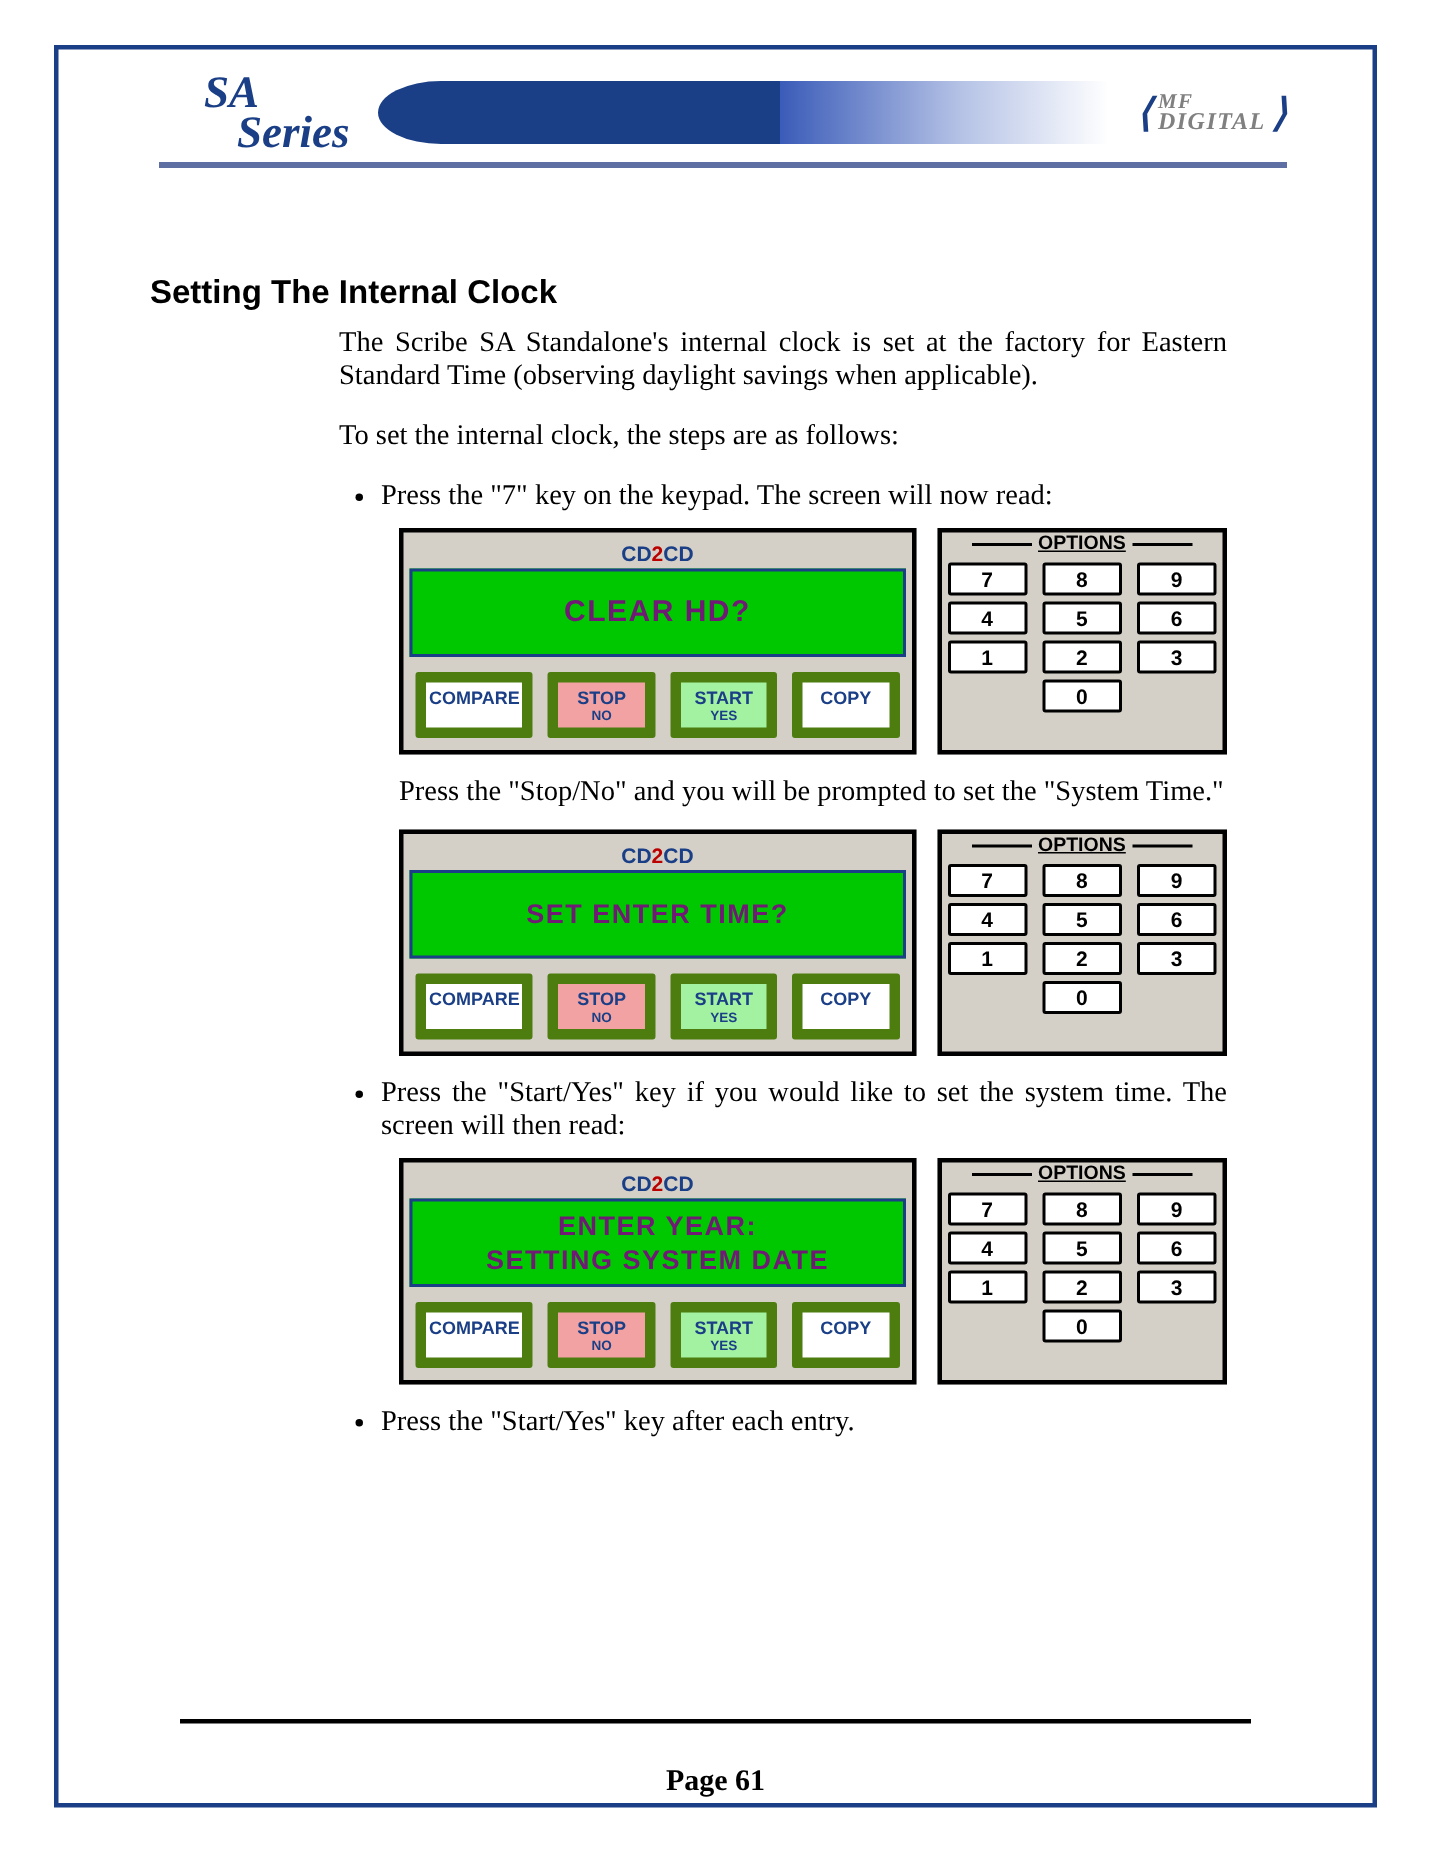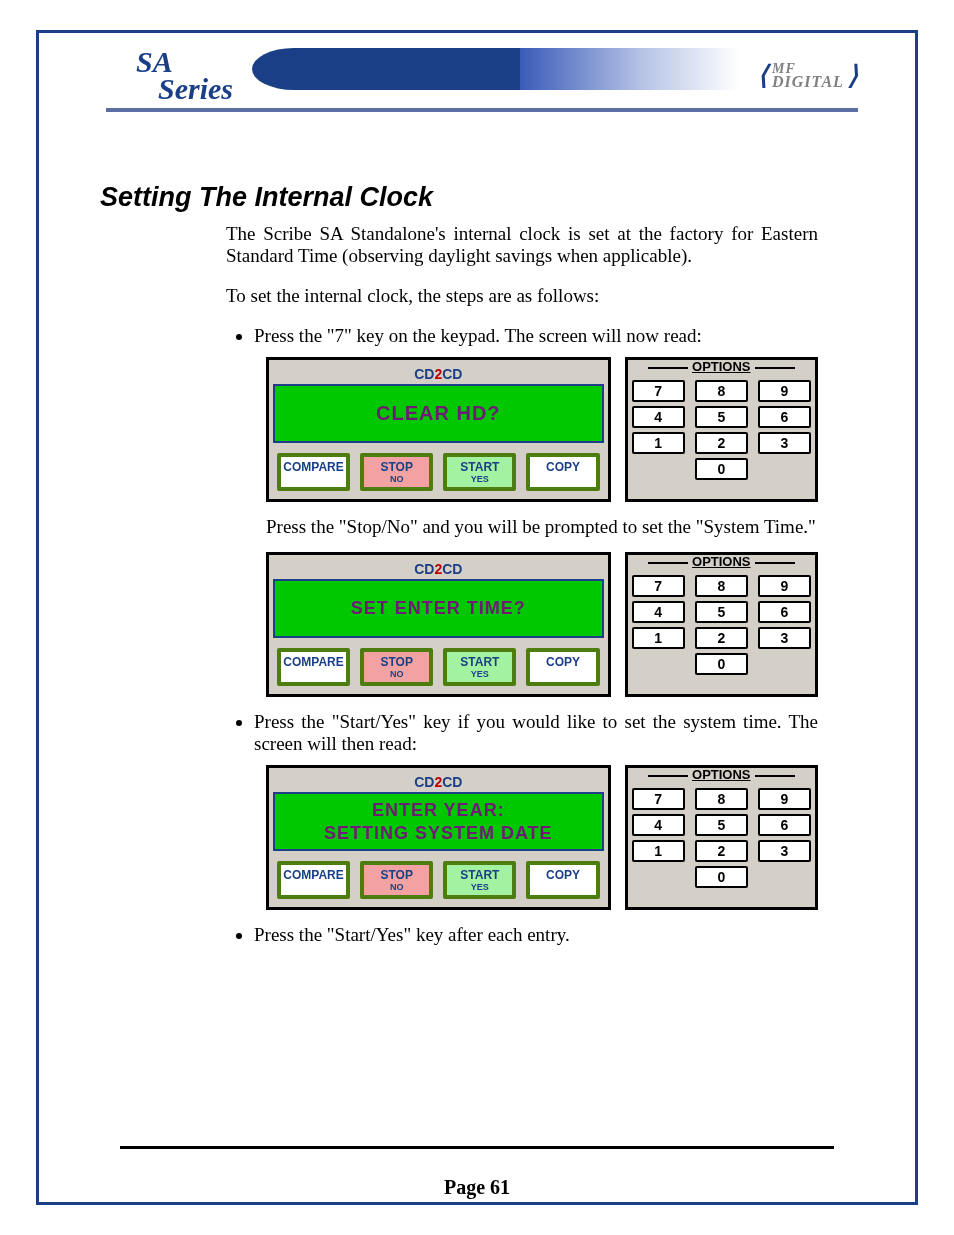--- a/index.html
+++ b/index.html
@@ -25,20 +25,21 @@
     box-sizing: border-box;
   }
   .header {
     position: relative;
     margin: 18px 60px 0 70px;
     padding-bottom: 6px;
     border-bottom: 4px solid #5e6fa3;
   }
   .header-row {
     display: flex;
+    align-items: center;
     justify-content: space-between;
     gap: 7px;
   }
   .sa-logo {
     font-family: "Times New Roman", serif;
     font-weight: bold;
     font-style: italic;
     color: #1b3f86;
     line-height: 0.9;
     padding-left: 30px;
@@ -84,24 +85,23 @@
     font-size: 13px;
     color: #000;
     padding-right: 40px;
   }
   .content {
     margin: 70px 100px 0 100px;
   }
   .section-title {
     font-family: Arial, sans-serif;
     font-weight: bold;
-    font-size: 27px;
+    font-size: 22px;
     margin-bottom: 10px;
     margin-left: -36px;
-    font-style: italic;
   }
   .body-text {
     font-size: 19px;
     text-align: justify;
     margin: 6px 0 18px 90px;
   }
   .body-text.indent0 { margin-left: 90px; }
   .bullet-list {
     margin: 0 0 0 90px;
     padding-left: 28px;
@@ -155,21 +155,21 @@
   }
   .lcd-line.small { font-size: 18px; }
   .lcd-buttons {
     display: flex;
     gap: 10px;
     justify-content: space-between;
     padding: 10px 4px 4px 4px;
   }
   .lcd-btn {
     flex: 1;
-    border: 4px solid #4d7c0f;
+    border: 7px solid #4d7c0f;
     background: #fff;
     text-align: center;
     font-size: 12px;
     font-weight: bold;
     color: #1b3f86;
     padding: 3px 2px;
     border-radius: 2px;
   }
   .lcd-btn .sub { display:block; font-size:9px; font-weight:bold; color:#1b3f86; }
   .lcd-btn.stop { background:#f2a2a2; }

